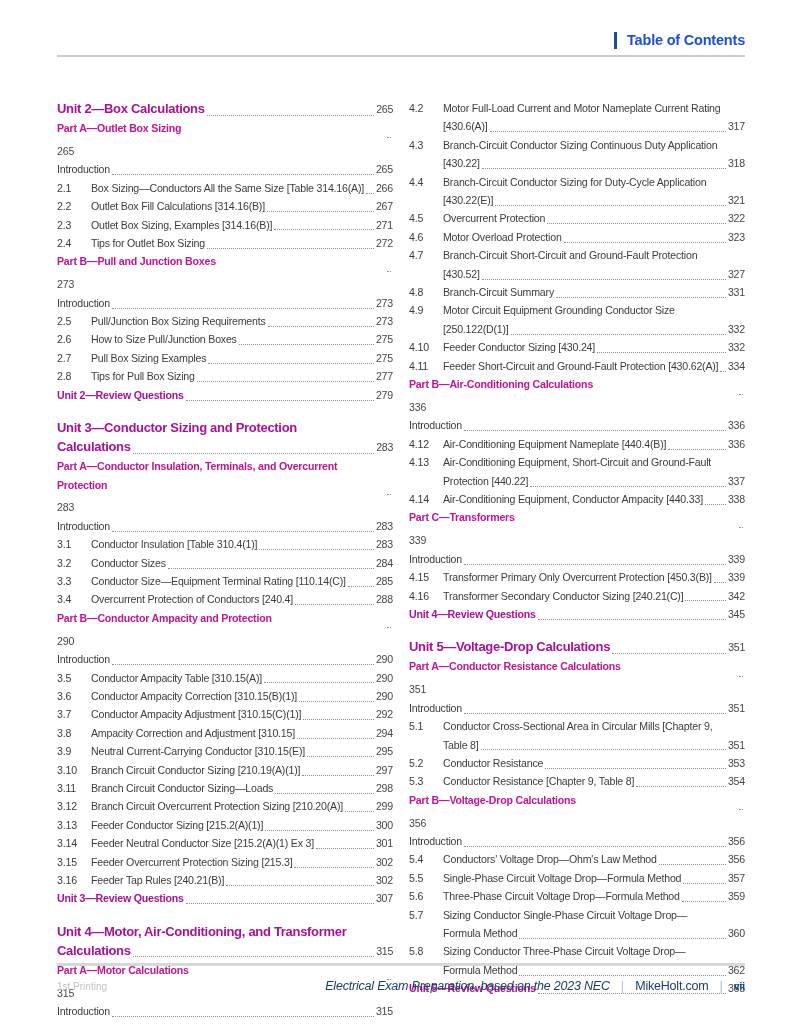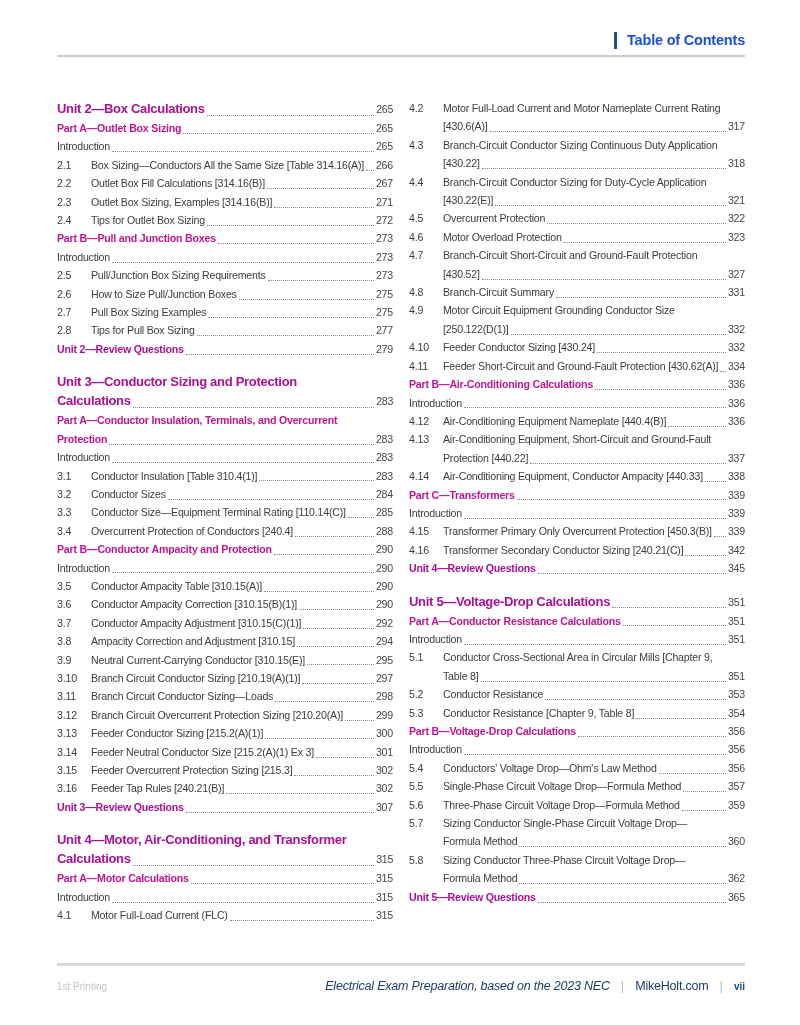--- a/index.html
+++ b/index.html
@@ -31,21 +31,21 @@
   .dots { flex:1 1 auto; min-width:4px; margin:0 2px;
           border-bottom:1.5px dotted #8f8f8f; align-self:flex-end; margin-bottom:3.5px; }
   .pg { flex:none; color:#464646; font-weight:normal; }
 
   .entry.unit .line { font-size:13px; font-weight:bold; color:#a81095;
                       line-height:19px; letter-spacing:-0.3px; }
   .entry.unit .line .pg { font-weight:normal; font-size:10.6px; color:#464646; }
   .entry.unit { margin-top:14px; }
   .col > .entry.unit:first-child { margin-top:0; }
 
-  .entry.part .line { font-weight:bold; color:#c01590; }
+  .entry.part .line { font-weight:bold; color:#c01590;flex-direction:column; }
   .entry.part .line .pg { font-weight:normal; color:#464646; }
 
   .entry.review .line { font-weight:bold; color:#a81095; }
   .entry.review .line .pg { font-weight:normal; color:#464646; }
 
   
   .footer-rule { position:absolute; left:57px; right:55px; top:963px;
                  border-top:3px solid #d8d8d8; }
   .footer { position:absolute; left:57px; right:55px; top:978px;
             display:flex; justify-content:space-between; align-items:baseline;text-align:center; }

